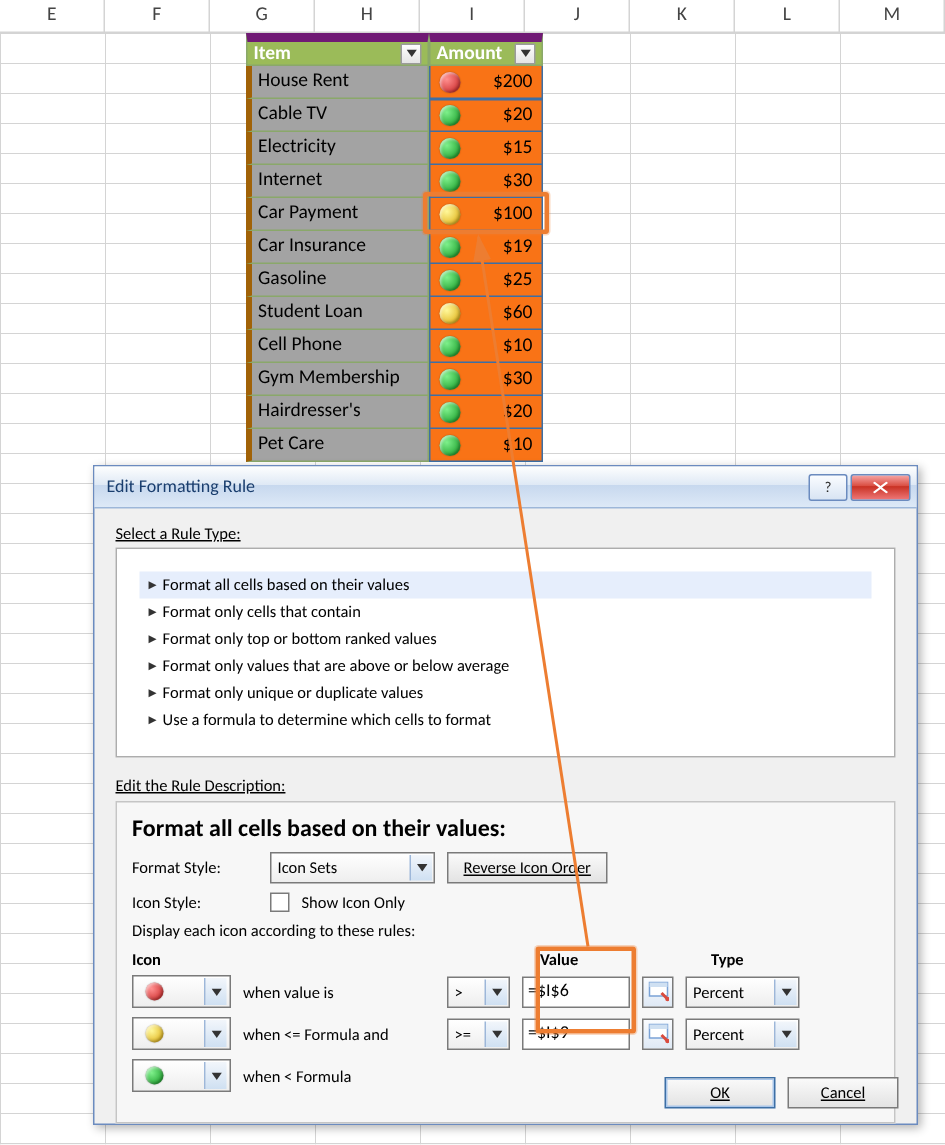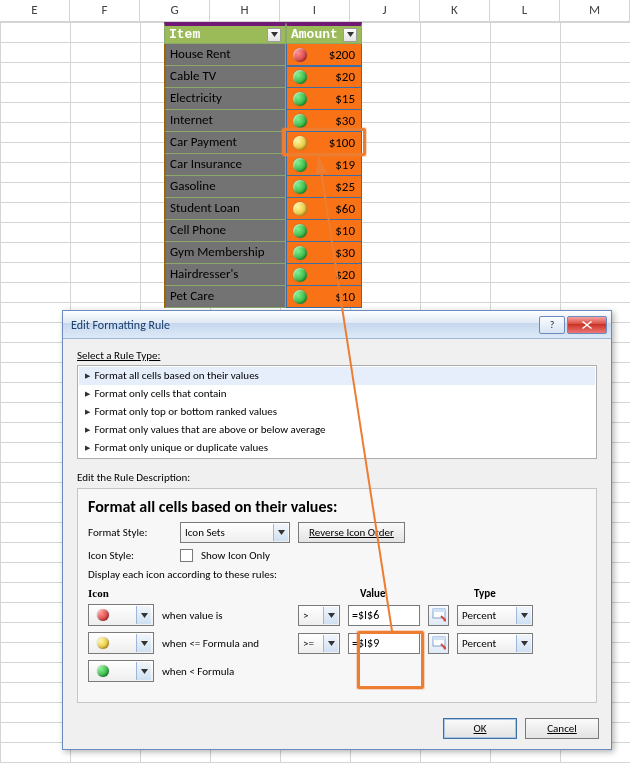--- a/index.html
+++ b/index.html
@@ -48,21 +48,21 @@
   }
   .xl-row { display: flex; height: 22px; }
   .xl-th, .xl-td {
     border: 1px solid #8aa86a;
     border-top: none;
     line-height: 20px;
     padding: 0 4px;
     font-size: 13px;
     font-family: Calibri, Arial, sans-serif;
   }
-  .xl-row:first-child .xl-th { border-top: 4px solid #701a75; font-family: Liberation Mono, monospace; }
+  .xl-row:first-child .xl-th { border-top: 6px solid #701a75; }
   .col-item { width: 122px; }
   .col-amt  { width: 76px; }
   .xl-th {
     background: #9bbb59;
     color: #fff;
     font-weight: bold;
     position: relative;
     display: flex;
     align-items: center;
     justify-content: space-between;
@@ -70,21 +70,21 @@
   .filter-btn {
     width: 14px; height: 14px;
     background: linear-gradient(#fdfdfd,#e4e4e4);
     border: 1px solid #9b9b9b;
     border-radius: 1px;
     display: inline-flex;
     align-items: center;
     justify-content: center;
   }
   .filter-btn svg { display:block; }
-  .xl-td.item-cell { background: #737373; color:#000; border-left:2px solid #a16207; }
+  .xl-td.item-cell { background: #a3a3a3; color:#000; border-left:4px solid #a16207; }
   .xl-td.amt-cell {
     background: #f97316;
     border: 1px solid #3d6fa5;
     border-top: none;
     display: flex;
     align-items: center;
     justify-content: flex-end;
     gap: 14px;
     position: relative;
   }
@@ -148,30 +148,30 @@
     background: linear-gradient(#f5a3a3,#d94b3e 45%,#c93224 46%,#e77);
     color:#fff;
     font-weight:bold;
     width: 40px;
   }
   .dlg-body { padding: 10px 14px 0 14px; }
   .section-label { margin-bottom: 3px; text-decoration: underline; color:#000; font-size:11px;}
   .rule-list {
     border: 1px solid #adadad;
     background: #fff;
-    padding: 1px;
+    padding: 15px;
   }
   .rule-item {
     padding: 2px 6px;
     font-size: 11px;
     display:flex; gap:4px;
   }
   .rule-item.sel { background: #e6eefc; }
   .rule-item::before { content: "▶"; font-size:7px; line-height:14px; color:#333; }
-  .edit-label { margin: 12px 0 4px 0; }
+  .edit-label { margin: 12px 0 4px 0; text-decoration: underline; }
   .desc-frame {
     border: 1px solid #c5c5c5;
     background: #f7f7f7;
     padding: 8px 10px 14px 10px;
   }
   .desc-frame .hdr { font-weight: bold; margin-bottom:6px; font-size:16px;}
   .frow { display:flex; align-items:center; gap:8px; margin-bottom:6px; position:relative; }
   .frow label.lab { width: 84px; text-align:left; display:inline-block; }
   .combo, .txt, .btn {
     height: 21px;
@@ -187,21 +187,21 @@
   .combo .arrow {
     position:absolute; right:1px; top:1px; bottom:1px; width:15px;
     background: linear-gradient(#f2f6fb,#cfe0f2);
     border-left:1px solid #9db7d9;
     display:flex; align-items:center; justify-content:center;
   }
   .btn { padding: 0 10px; background: linear-gradient(#fafafa,#e3e3e3); cursor:default;text-decoration:underline; }
   .cb { width:13px; height:13px; border:1px solid #7a7a7a; background:#fff; display:inline-block; }
   .sub-lab { font-size:11px; margin: 4px 0 6px 0; }
   .col-heads { display:flex; gap:0; font-weight:bold; margin-bottom:4px; font-size:11px;}
-  .col-heads .c1{ width:132px;font-family:Liberation Serif, serif; } .col-heads .c2{ width:140px;} .col-heads .c3{ width:114px;} .col-heads .c4{ width:80px;}
+  .col-heads .c1{ width:132px; } .col-heads .c2{ width:140px;} .col-heads .c3{ width:114px;} .col-heads .c4{ width:80px;}
   .icon-row { display:flex; align-items:center; gap:8px; margin-bottom:6px; }
   .icon-combo {
     width: 66px; height:22px;
     border:1px solid #7a7a7a;
     background: linear-gradient(#fff,#eee);
     display:flex; align-items:center; justify-content:space-between;
     padding: 0 2px 0 6px;
   }
   .mini-arrow {
     width:15px; height:18px;
@@ -382,20 +382,21 @@
     </div>
   </div>
   <div class="dlg-body">
     <div class="section-label">Select a Rule Type:</div>
     <div class="rule-list" id="rule-list">
         <div class="rule-item sel">Format all cells based on their values</div>
         <div class="rule-item">Format only cells that contain</div>
         <div class="rule-item">Format only top or bottom ranked values</div>
         <div class="rule-item">Format only values that are above or below average</div>
         <div class="rule-item">Format only unique or duplicate values</div>
+        <div class="rule-item">Use a formula to determine which cells to format</div>
       </div>
 
     <div class="edit-label">Edit the Rule Description:</div>
 
     <div class="desc-frame">
       <div class="hdr">Format all cells based on their values:</div>
 
       <div class="frow">
         <label class="lab">Format Style:</label>
         <div class="combo" style="width:110px">

